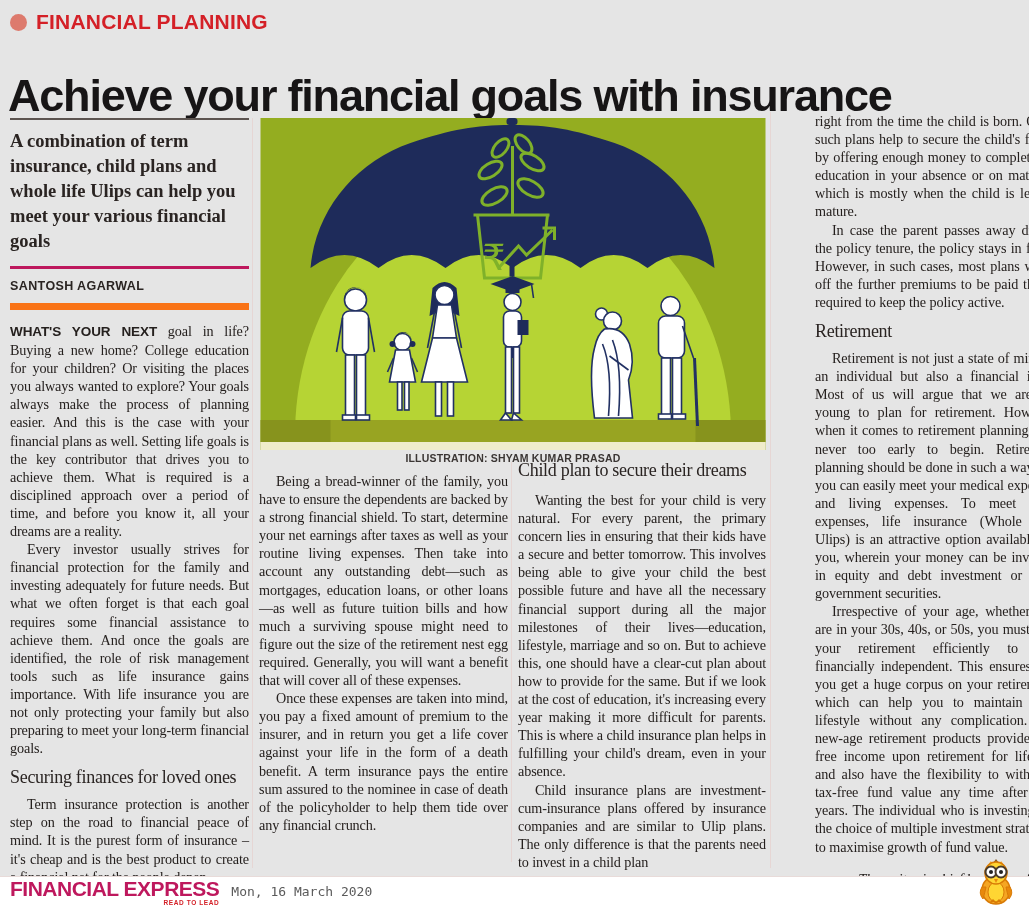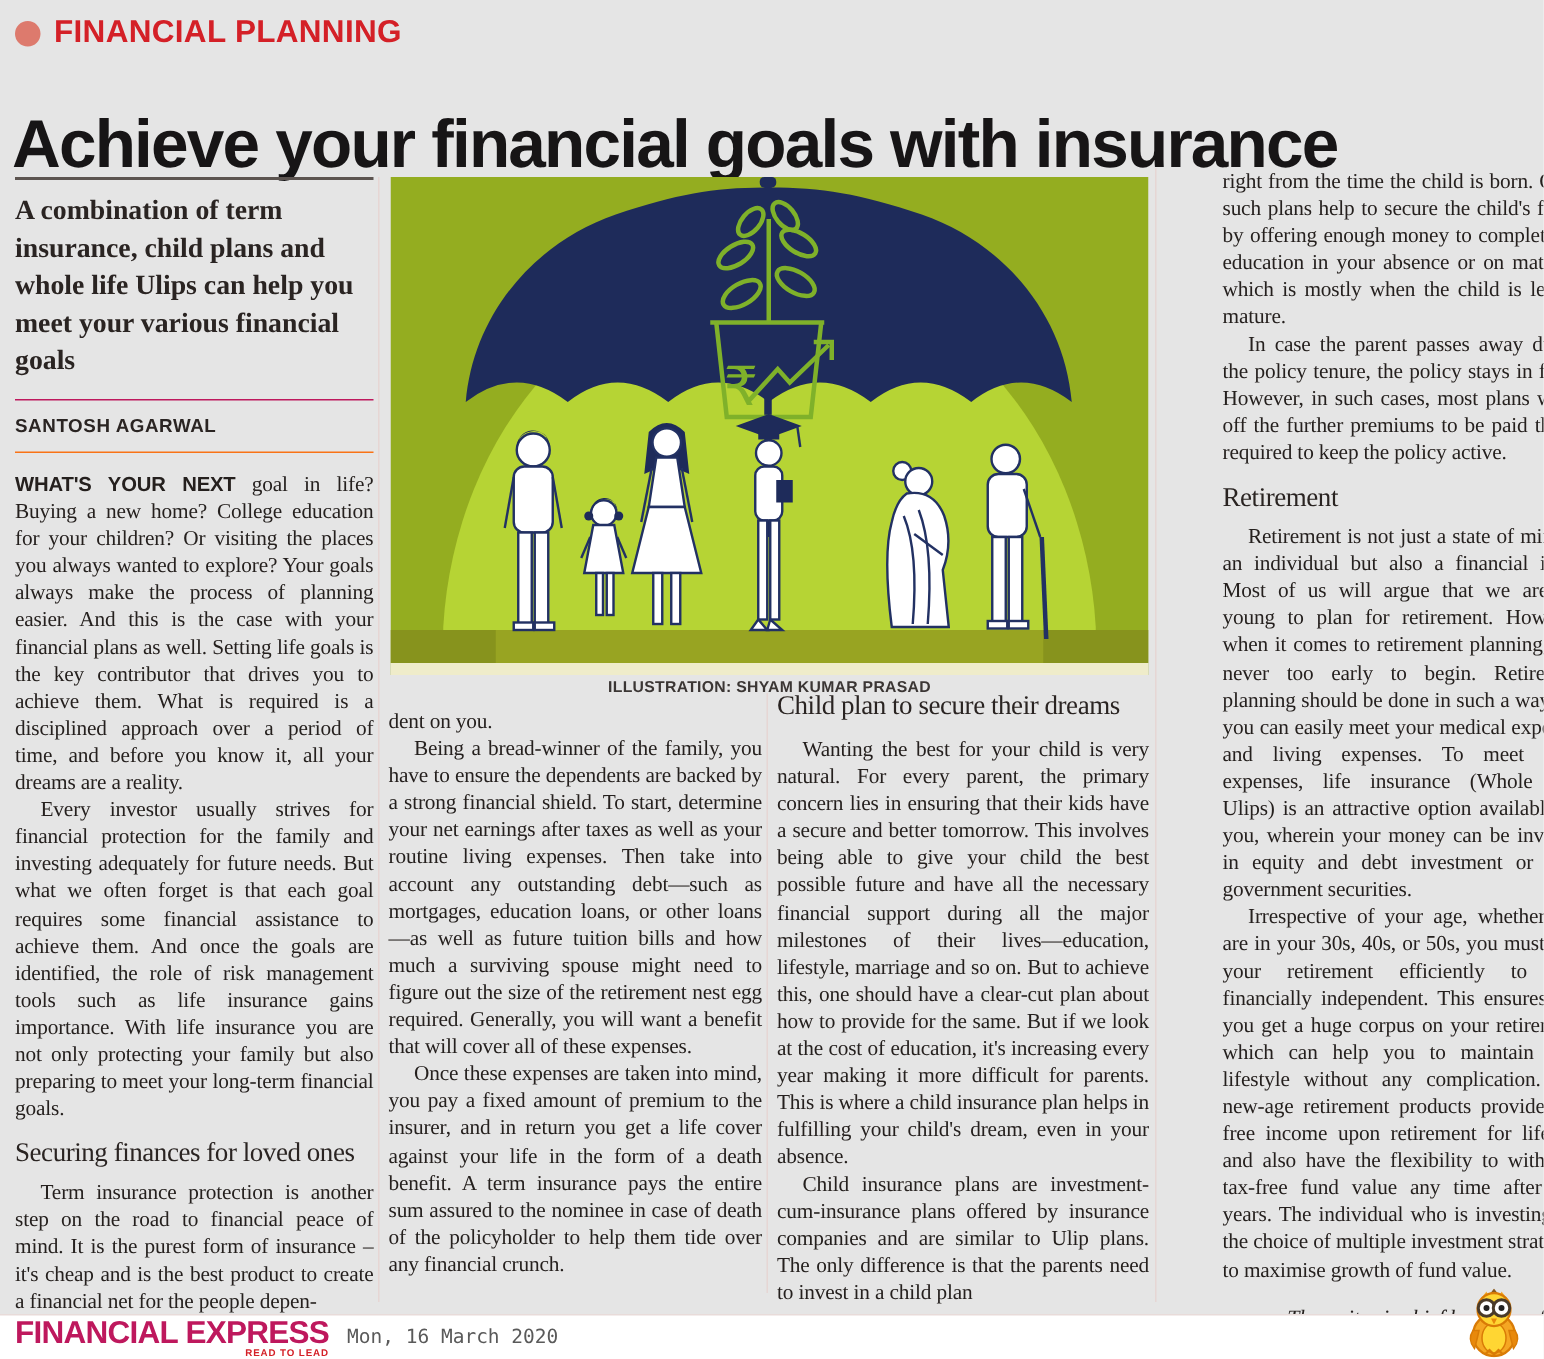--- a/index.html
+++ b/index.html
@@ -17,23 +17,23 @@
             letter-spacing:-1.2px;color:#171516;line-height:52px;}
 
   
   .col{position:absolute;}
   .bodytext{font-size:14.2px;line-height:18.1px;text-align:justify;letter-spacing:-0.1px;}
   .bodytext p{margin:0;}
   .bodytext p.indent{text-indent:17px;}
   .leadin{font-family:"Liberation Sans",sans-serif;font-weight:bold;font-size:13.5px;}
   .subhead{font-size:18px;line-height:21px;letter-spacing:-0.3px;font-weight:normal;
            margin:10px 0 7px 0;color:#2a2422;}
-  .standfirst{border-top:2px solid #5c5450;border-bottom:1px solid #be185d;
+  .standfirst{border-top:2px solid #5c5450;border-bottom:3px solid #be185d;
               padding:9px 0 12px 0;font-weight:bold;font-size:18.5px;line-height:25px;color:#2a2422;}
-  .byline{border-bottom:1px solid #f97316;padding:10px 0;font-family:"Liberation Sans",sans-serif;
+  .byline{border-bottom:7px solid #f97316;padding:10px 0;font-family:"Liberation Sans",sans-serif;
           font-weight:bold;font-size:12.5px;letter-spacing:.4px;color:#2a2422;}
   .sig{margin-top:14px;text-align:right;font-style:italic;font-size:14.6px;line-height:19px;}
 
   .vline{position:absolute;width:1px;background:#e6d6d4;}
 
   
   #illus{position:absolute;left:260px;top:118px;width:506px;height:332px;}
   .illus-caption{position:absolute;left:260px;top:452px;width:506px;text-align:center;
                  font-family:"Liberation Sans",sans-serif;font-weight:bold;font-size:10.5px;
                  color:#3b3634;letter-spacing:.2px;}
@@ -181,21 +181,20 @@
         <rect x="412" y="240" width="9" height="58" fill="#ffffff"></rect>
         <rect x="398" y="296" width="13" height="5" fill="#ffffff"></rect>
         <rect x="412" y="296" width="13" height="5" fill="#ffffff"></rect>
         <line x1="434" y1="240" x2="437" y2="308" stroke-width="3"></line>
       </g>
     </g>
   </svg>
   <div class="illus-caption">ILLUSTRATION: SHYAM KUMAR PRASAD</div>
 
   <div class="col bodytext" style="left:259px;top:472px;width:249px;">
-    <p>dent on you.</p>
     <p class="indent">Being a bread-winner of the family, you have to ensure the dependents are backed by a strong financial shield. To start, determine your net earnings after taxes as well as your routine living expenses. Then take into account any outstanding debt—such as mortgages, education loans, or other loans—as well as future tuition bills and how much a surviving spouse might need to figure out the size of the retirement nest egg required. Generally, you will want a benefit that will cover all of these expenses.</p>
     <p class="indent">Once these expenses are taken into mind, you pay a fixed amount of premium to the insurer, and in return you get a life cover against your life in the form of a death benefit. A term insurance pays the entire sum assured to the nominee in case of death of the policyholder to help them tide over any financial crunch.</p>
   </div>
 
   <div class="col bodytext" style="left:518px;top:460px;width:248px;">
     <h2 class="subhead" style="margin-top:0;">Child plan to secure their dreams</h2>
     <p class="indent" style="margin-top:10px;">Wanting the best for your child is very natural. For every parent, the primary concern lies in ensuring that their kids have a secure and better tomorrow. This involves being able to give your child the best possible future and have all the necessary financial support during all the major milestones of their lives—education, lifestyle, marriage and so on. But to achieve this, one should have a clear-cut plan about how to provide for the same. But if we look at the cost of education, it's increasing every year making it more difficult for parents. This is where a child insurance plan helps in fulfilling your child's dream, even in your absence.</p>
     <p class="indent">Child insurance plans are investment-cum-insurance plans offered by insurance companies and are similar to Ulip plans. The only difference is that the parents need to invest in a child plan</p>
   </div>
 

